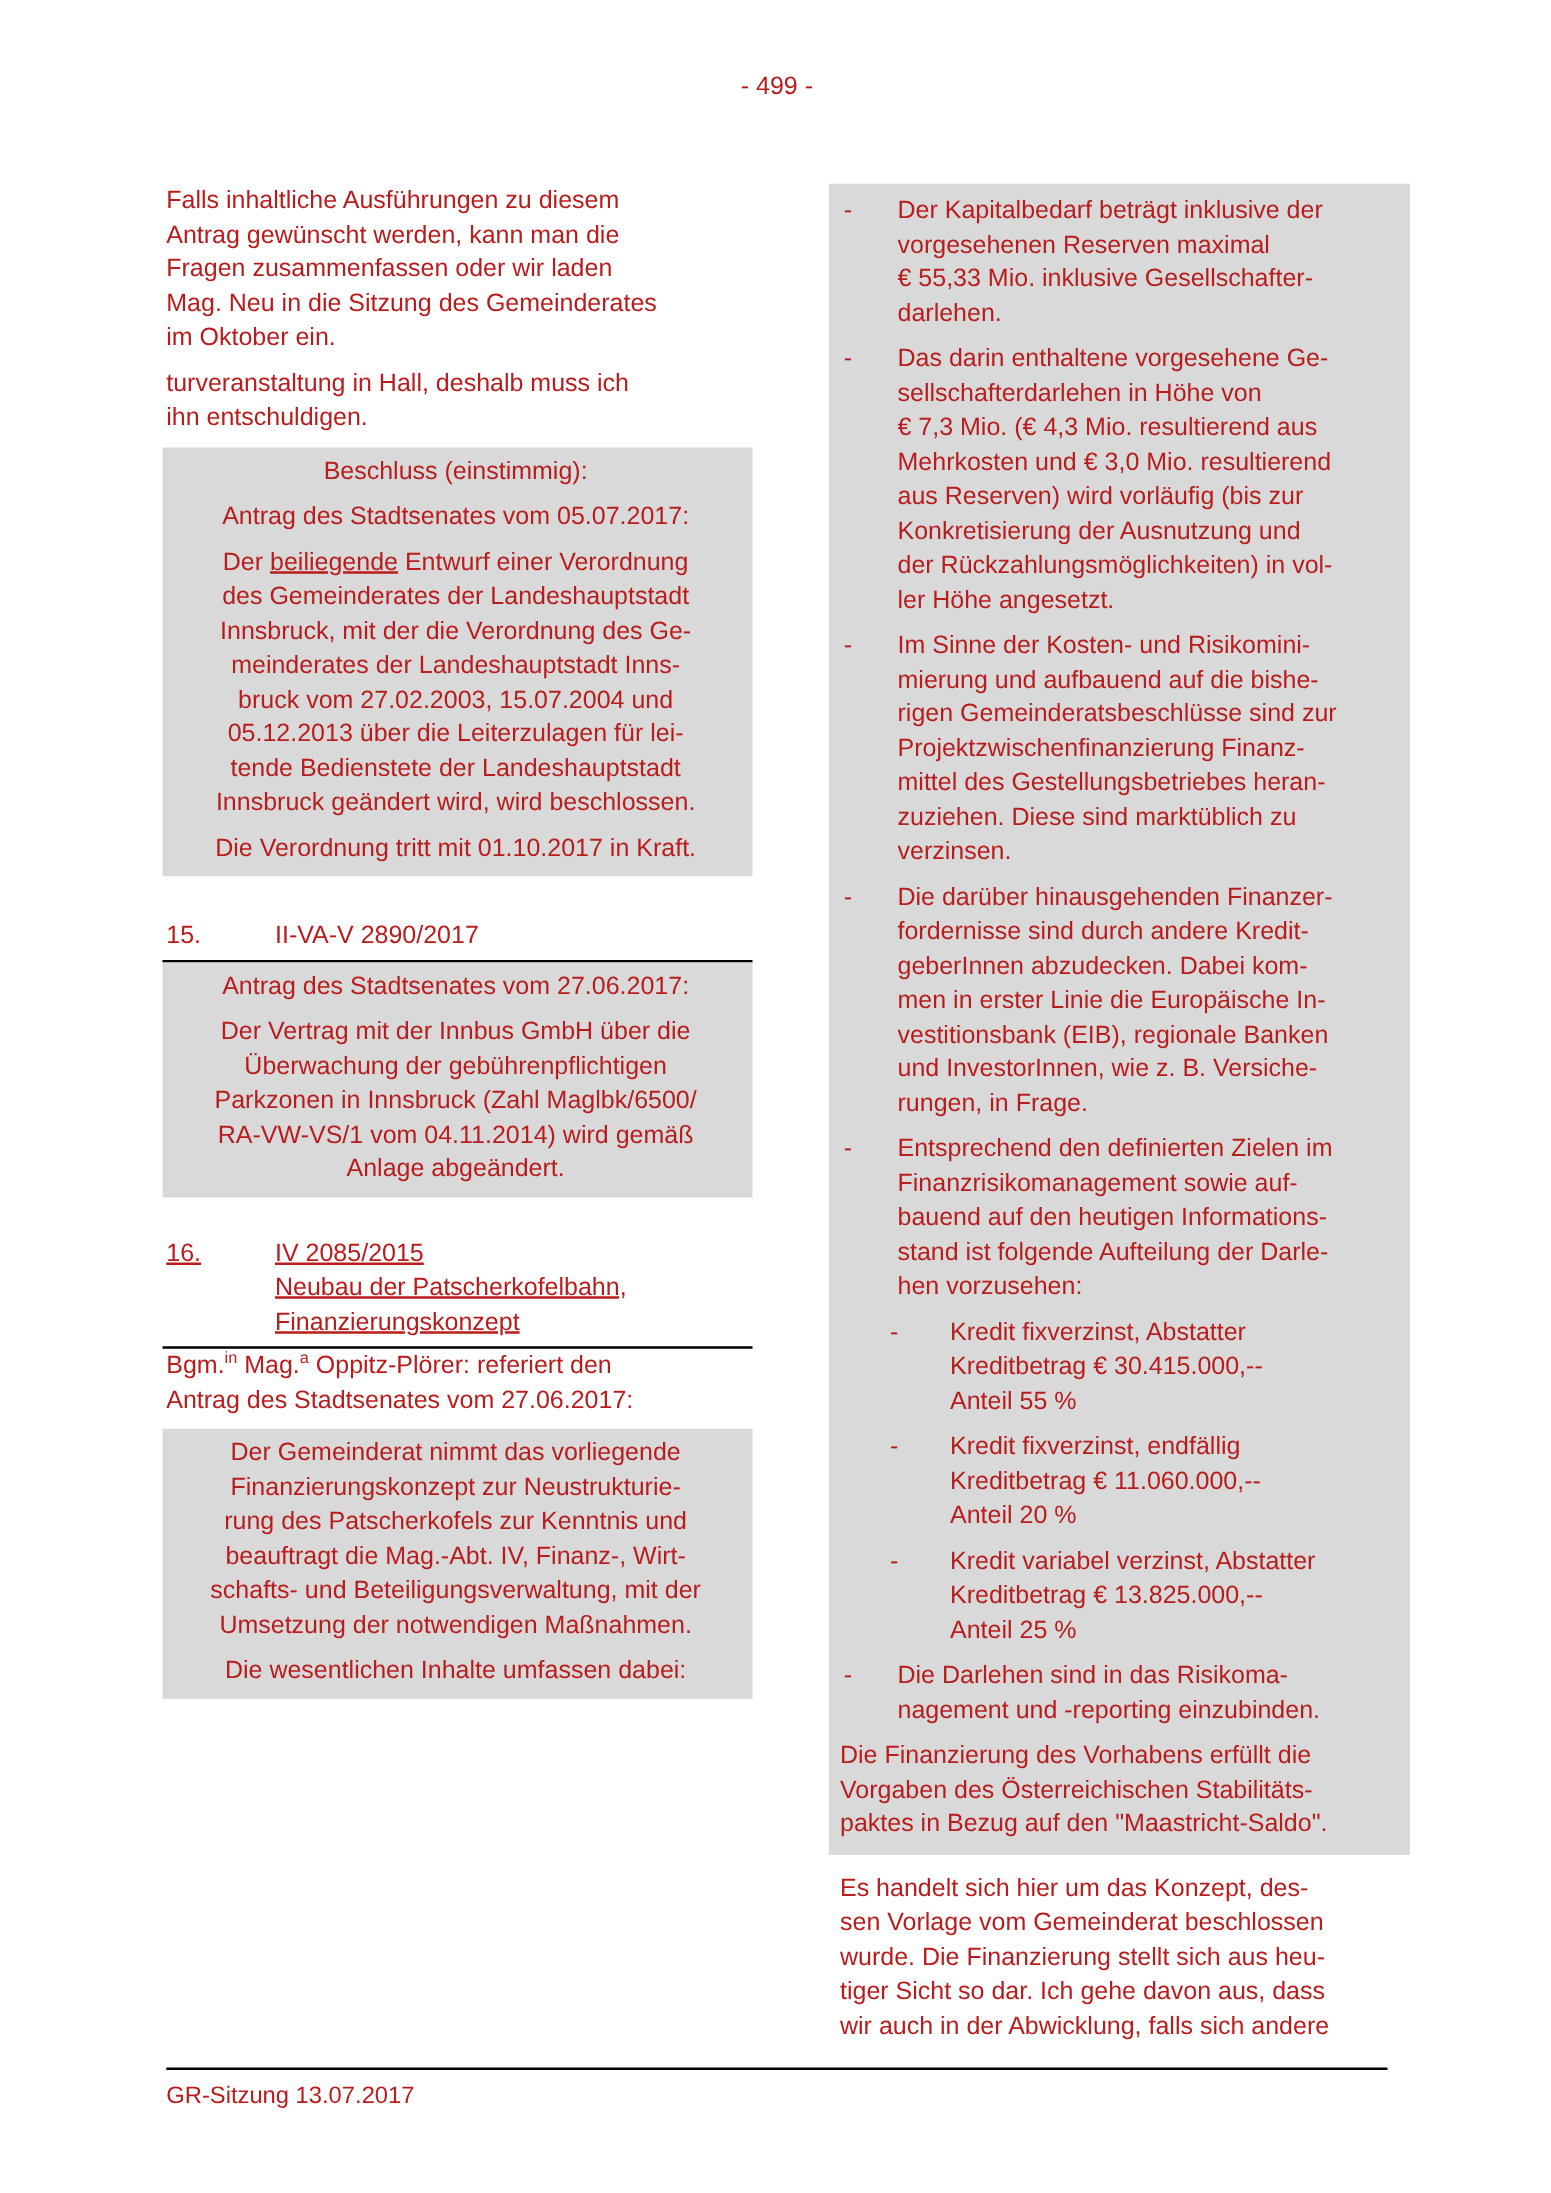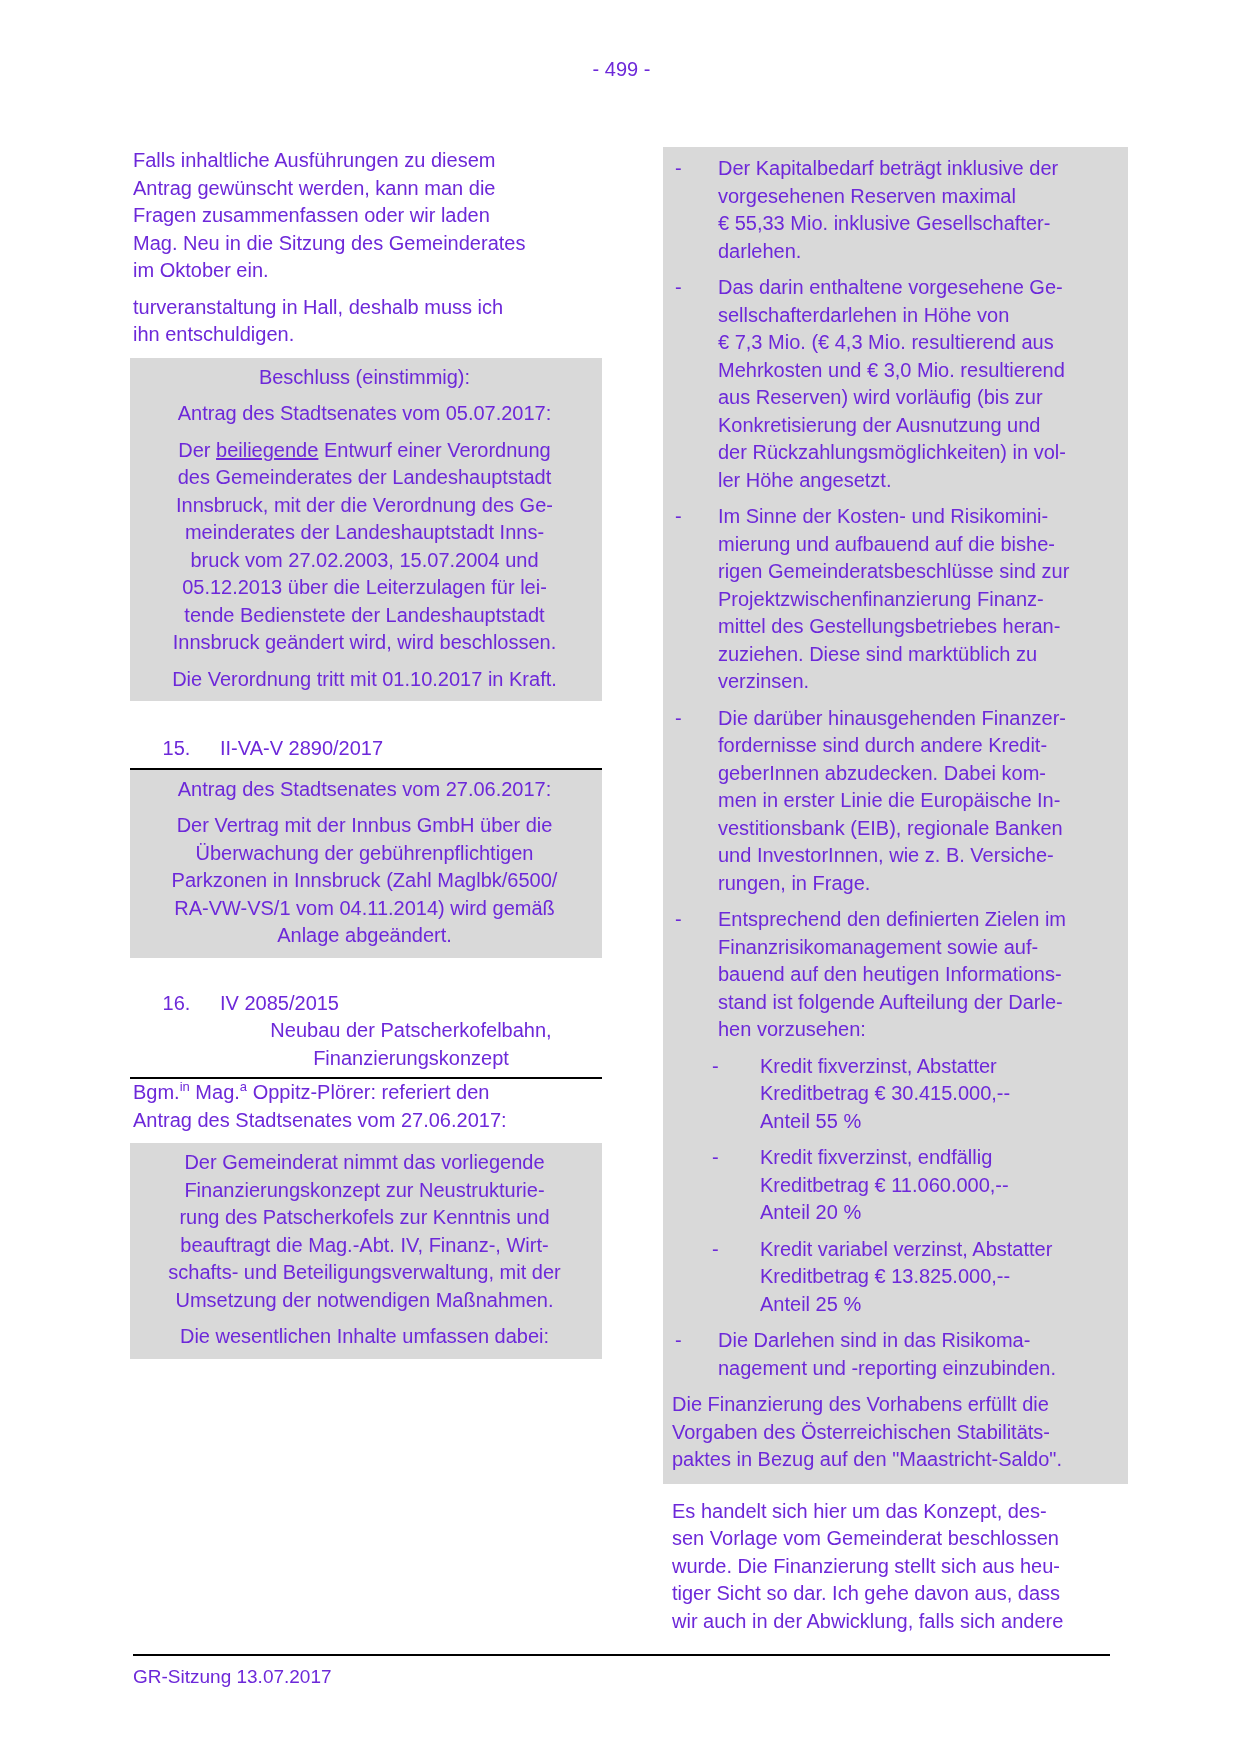--- a/index.html
+++ b/index.html
@@ -1,36 +1,36 @@
 <!DOCTYPE html>
 <html><head>
 <meta charset="utf-8">
 <style>
   html,body{margin:0;padding:0;background:#ffffff;}
   .page{position:relative;width:1241px;height:1754px;background:#ffffff;
-        font-family:"Liberation Sans","DejaVu Sans",sans-serif;color:#6d28d9;
+        font-family:"Liberation Sans","DejaVu Sans",sans-serif;color:#b91c1c;
         font-size:20px;line-height:27.5px;overflow:hidden;}
   .pre{white-space:pre-line;}
   .page-number{position:absolute;left:133px;top:56px;width:977px;text-align:center;}
   .col-left{position:absolute;left:130px;top:147px;width:472px;}
   .col-right{position:absolute;left:663px;top:147px;width:465px;}
   .col-left .plain{margin:0 0 9px 0;padding-left:3px;}
   .highlight{background:#d9d9d9;}
   .col-left .highlight{margin:0 0 0 0;padding:6px 6px 8px 3px;text-align:center;}
   .highlight p{margin:0 0 9px 0;}
   .highlight p:last-child{margin-bottom:0;}
   .u{text-decoration:underline;}
   .sup{vertical-align:super;font-size:13px;line-height:0;}
-  .agenda{margin-top:34px;text-align:center;}
+  .agenda{margin-top:34px;}
   .agenda-head{display:flex;}
   .agenda-num{width:87px;flex:0 0 87px;padding-left:3px;}
   .agenda-title{margin-left:90px;}
   .rule{border-top:2px solid #000;margin-top:5px;width:100%;}
   .mt11{margin-top:11px;}
-  .mt32{margin-top:32px;}
+  .mt32{margin-top:32px;text-decoration:underline;}
   .mt22{margin-top:22px;}
   .mt7{margin-top:7px;}
   .rblock{padding:8px 4px 10px 0;}
   .bullet{position:relative;padding-left:55px;margin-bottom:9px;}
   .bullet .dash{position:absolute;left:12px;top:0;}
   .bullet.sub{margin-left:49px;padding-left:48px;}
   .bullet.sub .dash{left:0;}
   .hpara{padding-left:9px;margin:0;}
   .after-para{margin:14px 0 0 9px;}
   .footer{position:absolute;left:133px;top:1654px;width:977px;}

